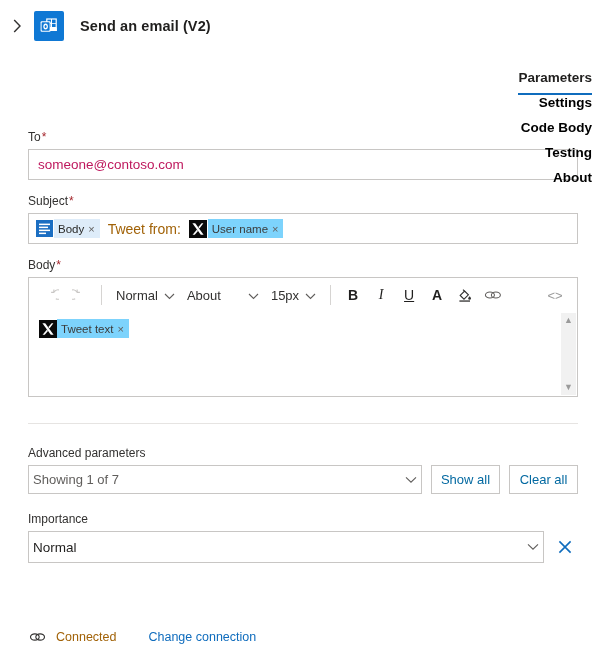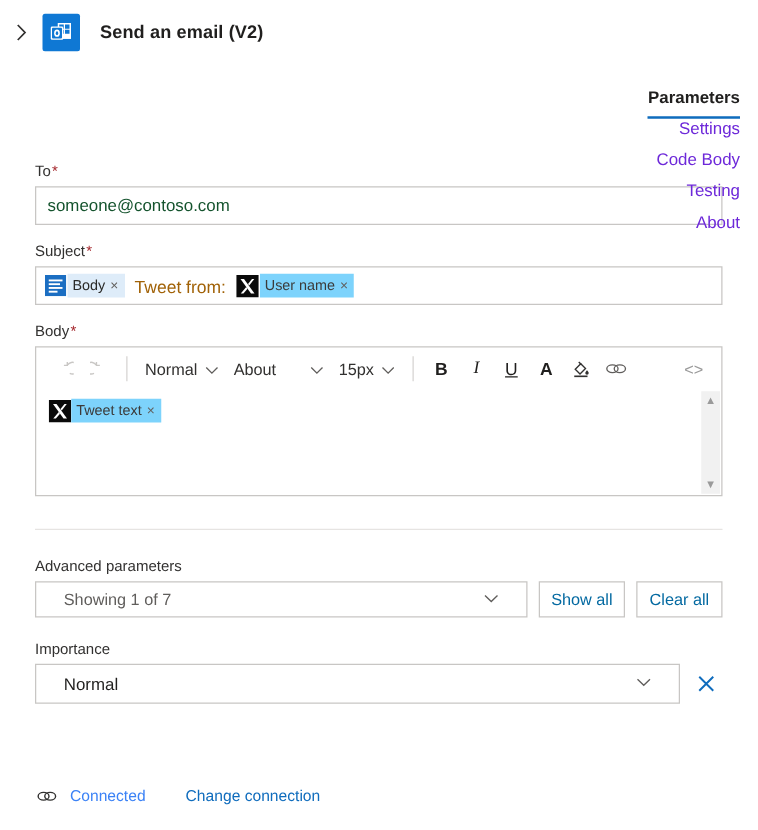--- a/index.html
+++ b/index.html
@@ -23,41 +23,41 @@
   .app-icon {
     width: 30px; height: 30px; margin-left: 6px; border-radius: 2px;
     background:#0f78d4; display:flex; align-items:center; justify-content:center;
     flex: 0 0 auto;
   }
   .app-title { margin-left: 16px; font-size: 14.5px; font-weight: 700; color:#201f1e; letter-spacing:.1px;}
 
   
   .tabs { display:flex; align-items:flex-end; height:38px; margin-top:24px; padding-left:28px; gap:0;flex-direction:column; }
   .tab {
-    position:relative; padding: 0 14px 10px 14px; font-size:13.5px; color:#6d28d9;
-    cursor:pointer; white-space:nowrap;
+    position:relative; padding: 0 14px 10px 14px; font-size:13.5px; color:#000000;
+    cursor:pointer; white-space:nowrap;font-weight:bold;
   }
   .tab:first-child { padding-left: 0; }
   .tab.active { color:#201f1e; font-weight:700; }
   .tab.active::after {
     content:""; position:absolute; left:0; right:14px; bottom:0; height:2px; background:#0f6cbd;
   }
   .tab:first-child.active::after { left:0; right:14px; }
 
   
   .form { padding: 0 28px; margin-top: 22px; }
   .field { margin-bottom: 14px; }
   .flabel { font-size:12px; color:#323130; margin-bottom:5px; display:block; }
   .req { color:#a4262c; margin-left:1px; }
 
   .textbox {
     width: 100%; height: 31px; border:1px solid #c8c6c4; background:#fff;
     display:flex; align-items:center; padding:0 9px; font-size:13.5px; color:#201f1e;
   }
-  .textbox .val { font-size:13.5px; color:#14532d; }
+  .textbox .val { font-size:13.5px; color:#be185d; }
 
   
   .tokenbox { width:100%; min-height:31px; border:1px solid #c8c6c4; background:#fff;
               display:flex; align-items:center; padding:2px 6px; gap:3px; flex-wrap:wrap; }
   .token { display:inline-flex; align-items:center; height:19px; font-size:11.5px; color:#323130; }
   .token .tk-ico { width:19px; height:19px; display:flex; align-items:center; justify-content:center; flex:0 0 auto;}
   .token .tk-label { padding:0 5px 0 4px; height:19px; display:flex; align-items:center; white-space:nowrap; }
   .token.blue .tk-label { background:#deecf9; color:#2a2a28; }
   .token.dark .tk-label { background:#7dd3fc; color:#3b3a39; }
   .token .tk-x { font-size:11px; color:#605e5c; margin-left:4px; }
@@ -79,33 +79,33 @@
   .rt-scroll { position:absolute; right:1px; top:1px; bottom:1px; width:15px; background:#f1f1f1;
                display:flex; flex-direction:column; align-items:center; justify-content:space-between;
                padding:3px 0; cursor:pointer; }
   .rt-arrow { color:#9a9a9a; font-size:9px; line-height:1; }
 
   .divider { height:1px; background:#e6e4e2; margin:26px 0 22px 0; }
 
   .row { display:flex; align-items:center; gap:9px; }
   .select {
     height:29px; border:1px solid #c8c6c4; background:#fff; display:flex; align-items:center;
-    justify-content:space-between; padding:0 22px; font-size:13px; color:#605e5c; cursor:pointer;
+    justify-content:space-between; padding:0 4px; font-size:13px; color:#605e5c; cursor:pointer;
   }
   .select .cv { color:#605e5c; font-size:11px; }
   .select.filled { color:#201f1e; font-size:13.5px; height:32px; }
   .btn { height:29px; min-width:69px; border:1px solid #c8c6c4; background:#fff; color:#0369a1;
          font-size:13px; display:flex; align-items:center; justify-content:center; cursor:pointer; }
   .clear-x { width:26px; height:26px; display:flex; align-items:center; justify-content:center;
              color:#0f6cbd; cursor:pointer; }
 
   
   .footer { position:absolute; left:28px; bottom:18px; display:flex; align-items:center; gap:10px; }
   .footer .conn-ico { width:18px; height:18px; display:flex; align-items:center; justify-content:center; color:#323130; }
-  .footer .conn-txt { font-size:12.5px; color:#3b82f6; }
+  .footer .conn-txt { font-size:12.5px; color:#a16207; }
   .footer .conn-link { font-size:12.5px; color:#0f6cbd; margin-left:22px; cursor:pointer; }
   .chev { display:block; }
 </style>
 </head>
 <body>
 
 <div class="card">
 
   <div class="header">
     <div class="expander">

